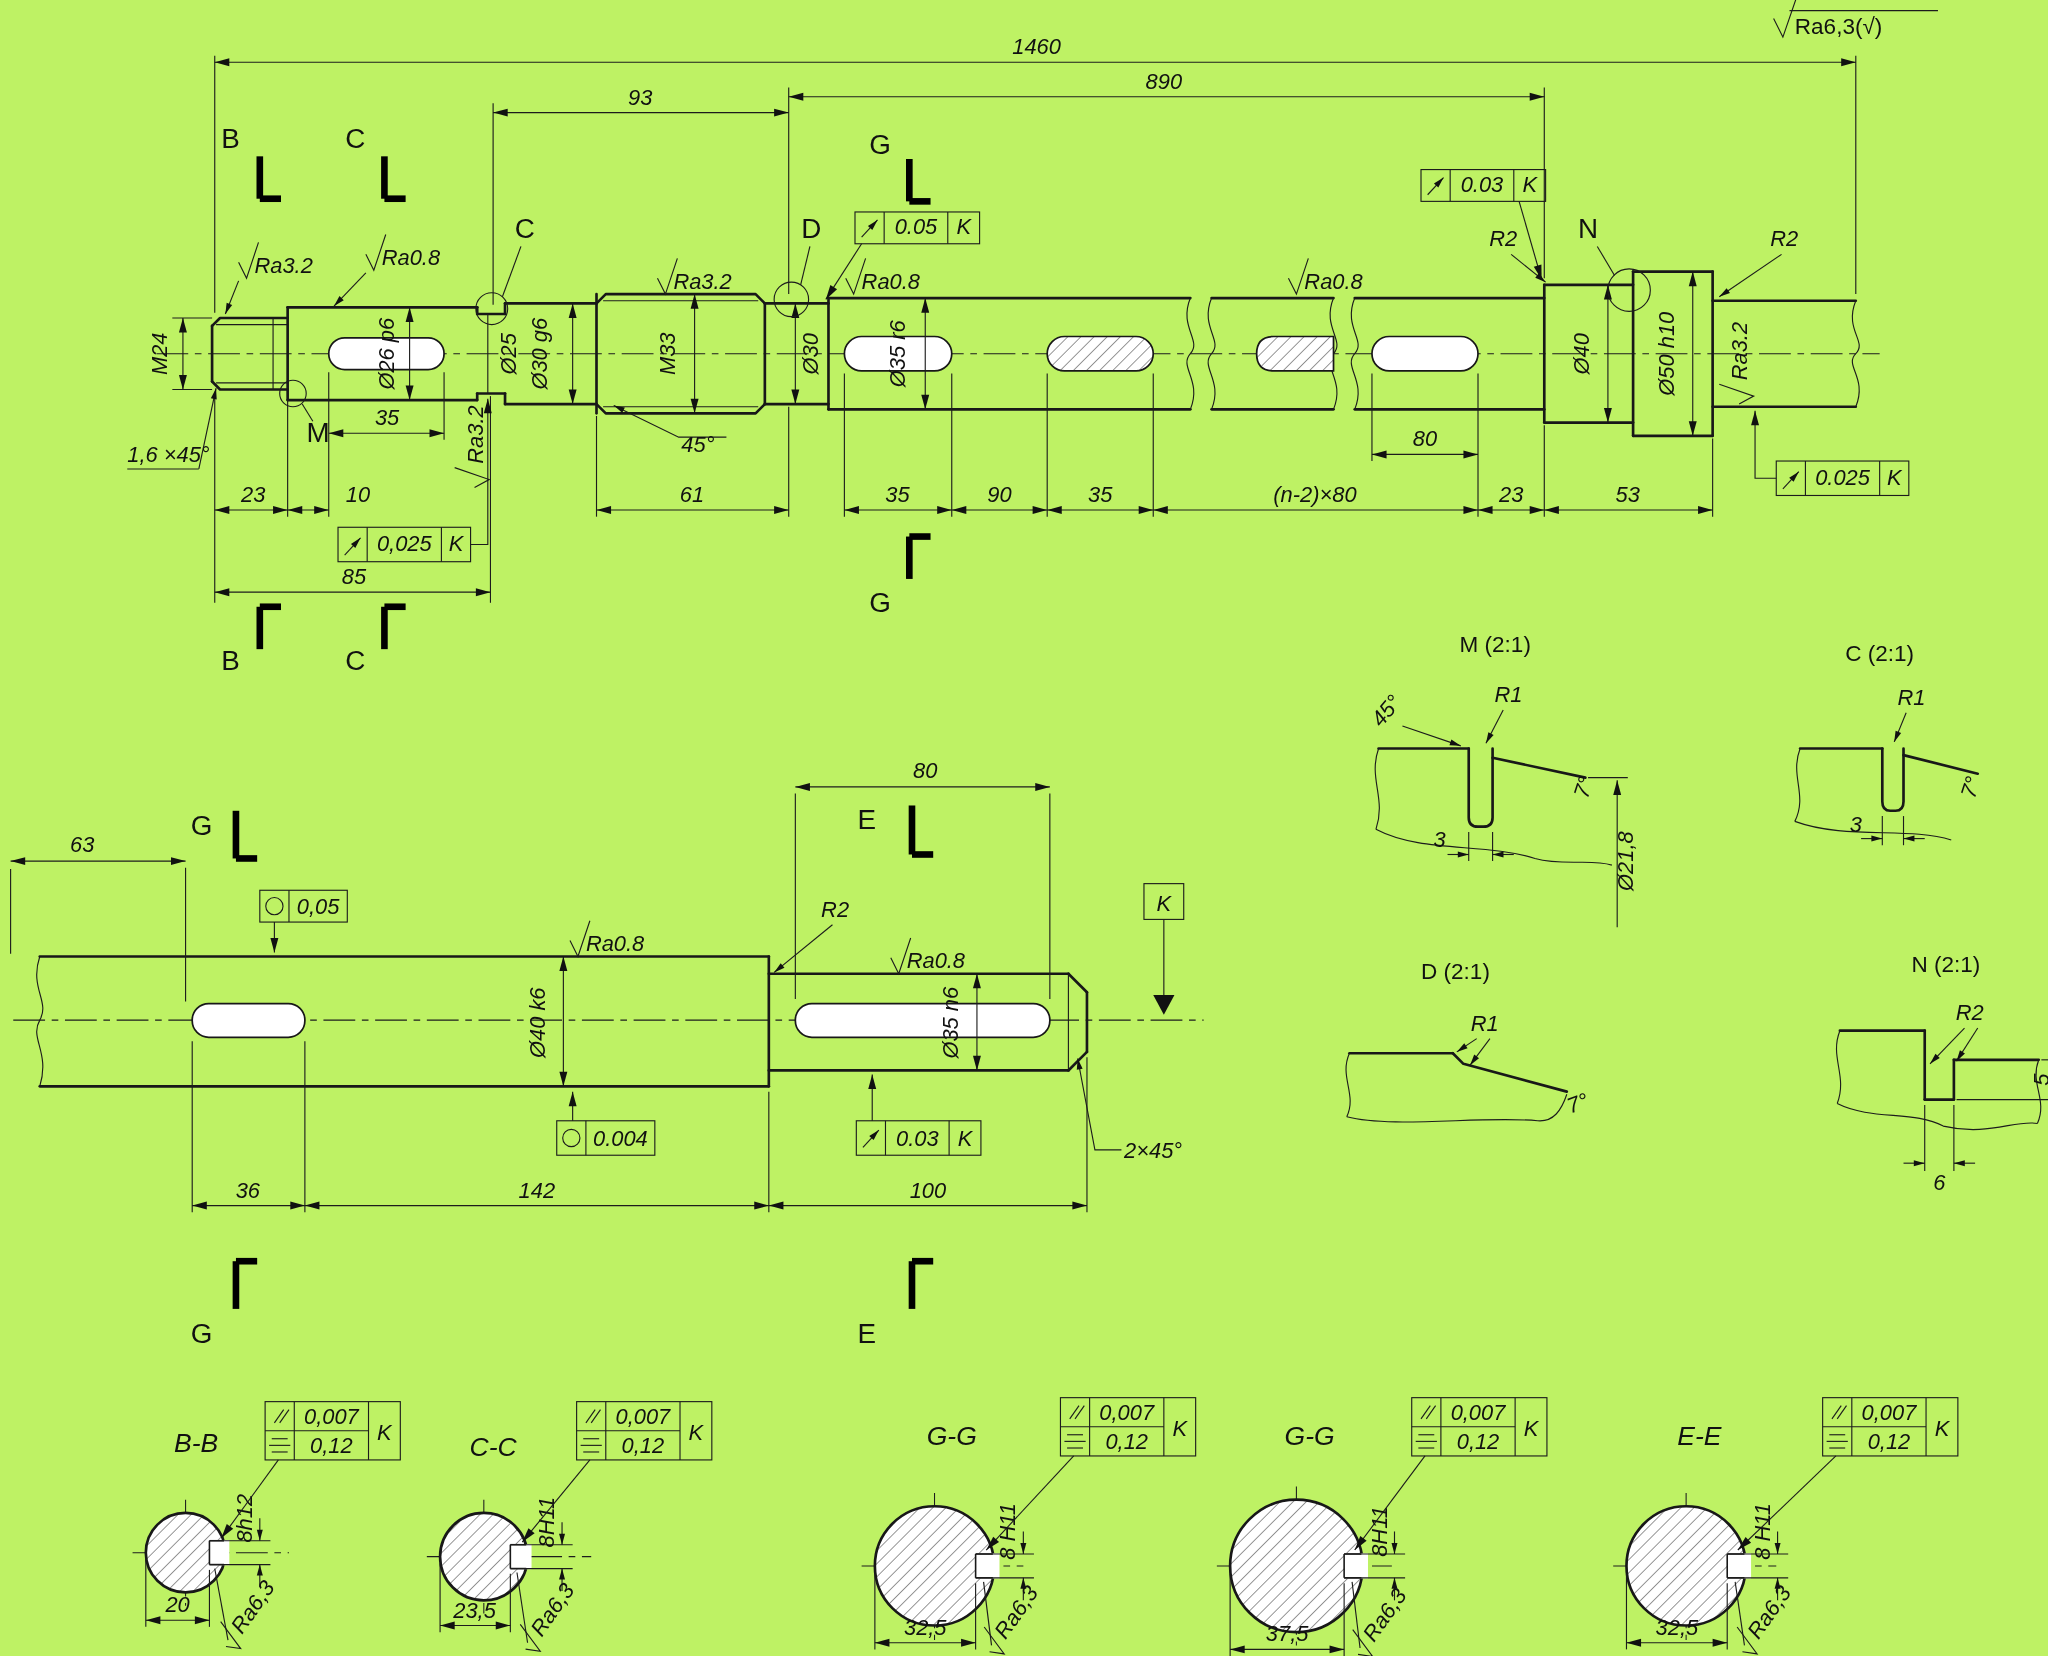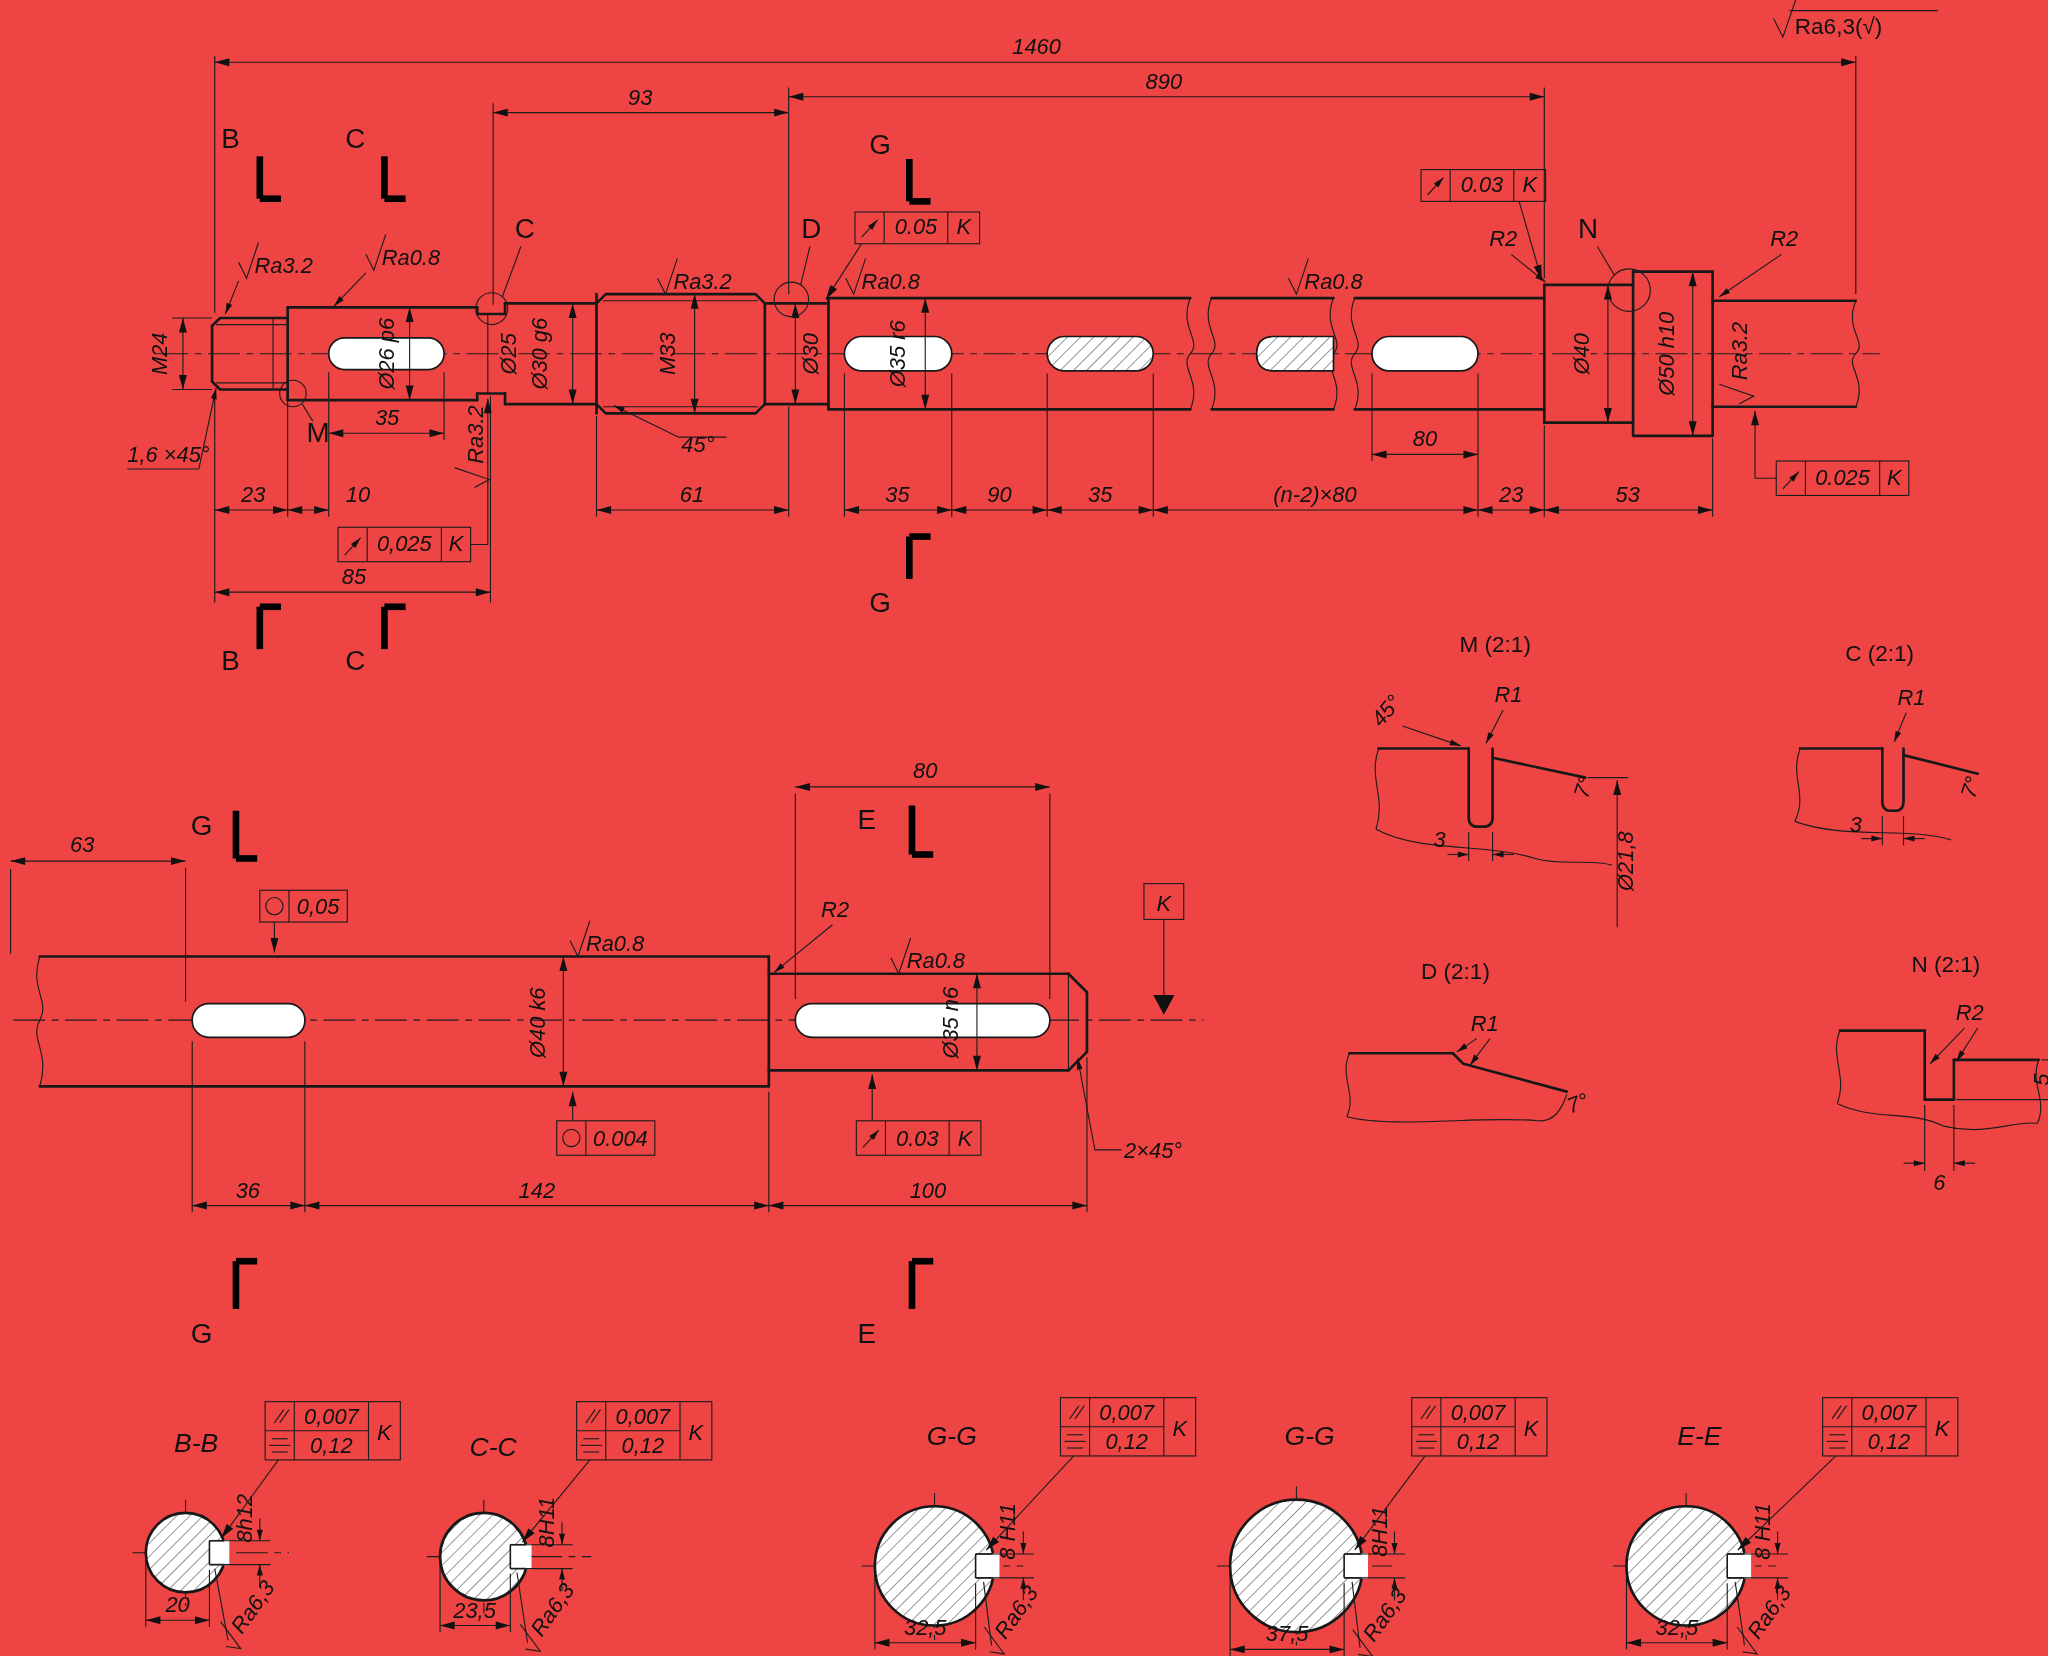--- a/index.html
+++ b/index.html
@@ -1,16 +1,16 @@
 <!DOCTYPE html>
 <html><head>
 <meta charset="utf-8">
 <style>
   html,body{margin:0;padding:0;background:#fff}
-  .sheet{position:relative;width:2048px;height:1656px;background:#ef4444;overflow:hidden}
+  .sheet{position:relative;width:2048px;height:1656px;background:#bef264;overflow:hidden}
   svg{display:block}
   .ol{stroke:#181818;stroke-width:2;fill:none;stroke-linecap:round;stroke-linejoin:round}
   .md{stroke:#181818;stroke-width:1.2;fill:none}
   .thin{stroke:#1c1c1c;stroke-width:0.85;fill:none}
   .cl{stroke:#1c1c1c;stroke-width:0.8;fill:none;stroke-dasharray:24 5 5 5}
   .thk{stroke:#000;stroke-width:5;fill:none}
   .slotw{stroke:#181818;stroke-width:1.3;fill:#fff}
   .sloth{stroke:#181818;stroke-width:1.3;fill:url(#h)}
   .circ{stroke:#181818;stroke-width:2;fill:url(#h)}
   .wrect{fill:#fff;stroke:none}

